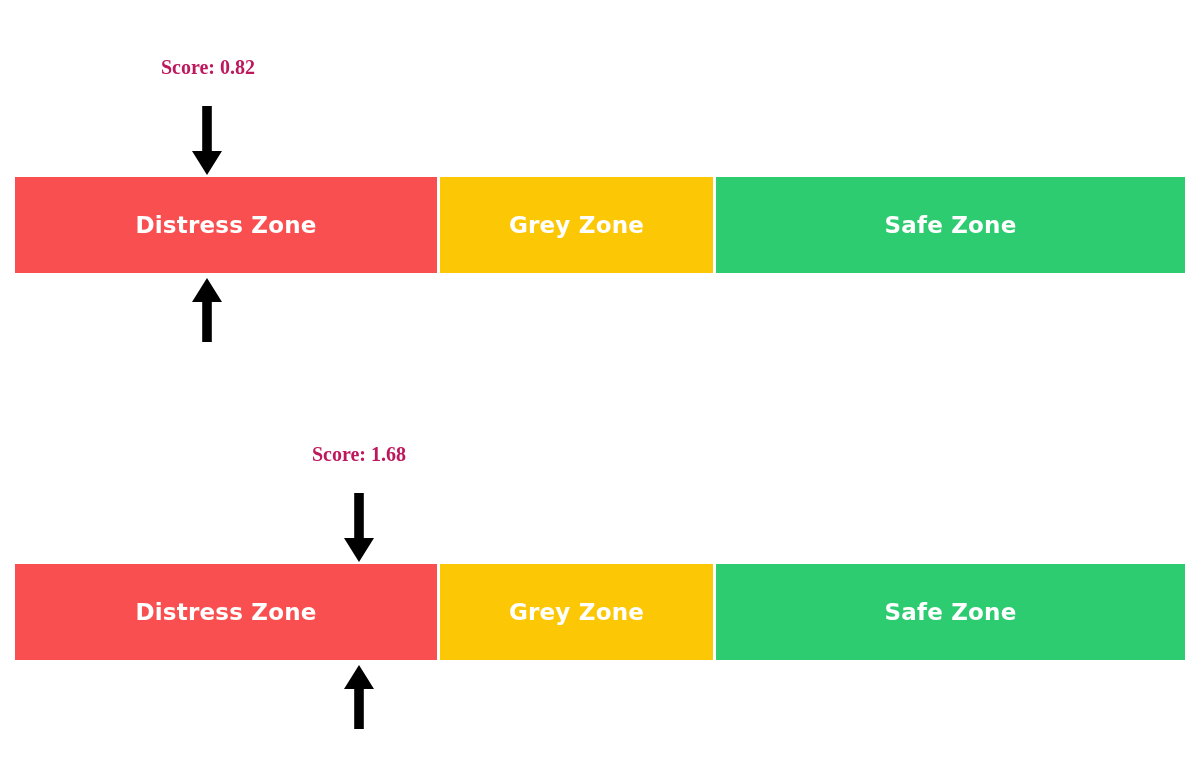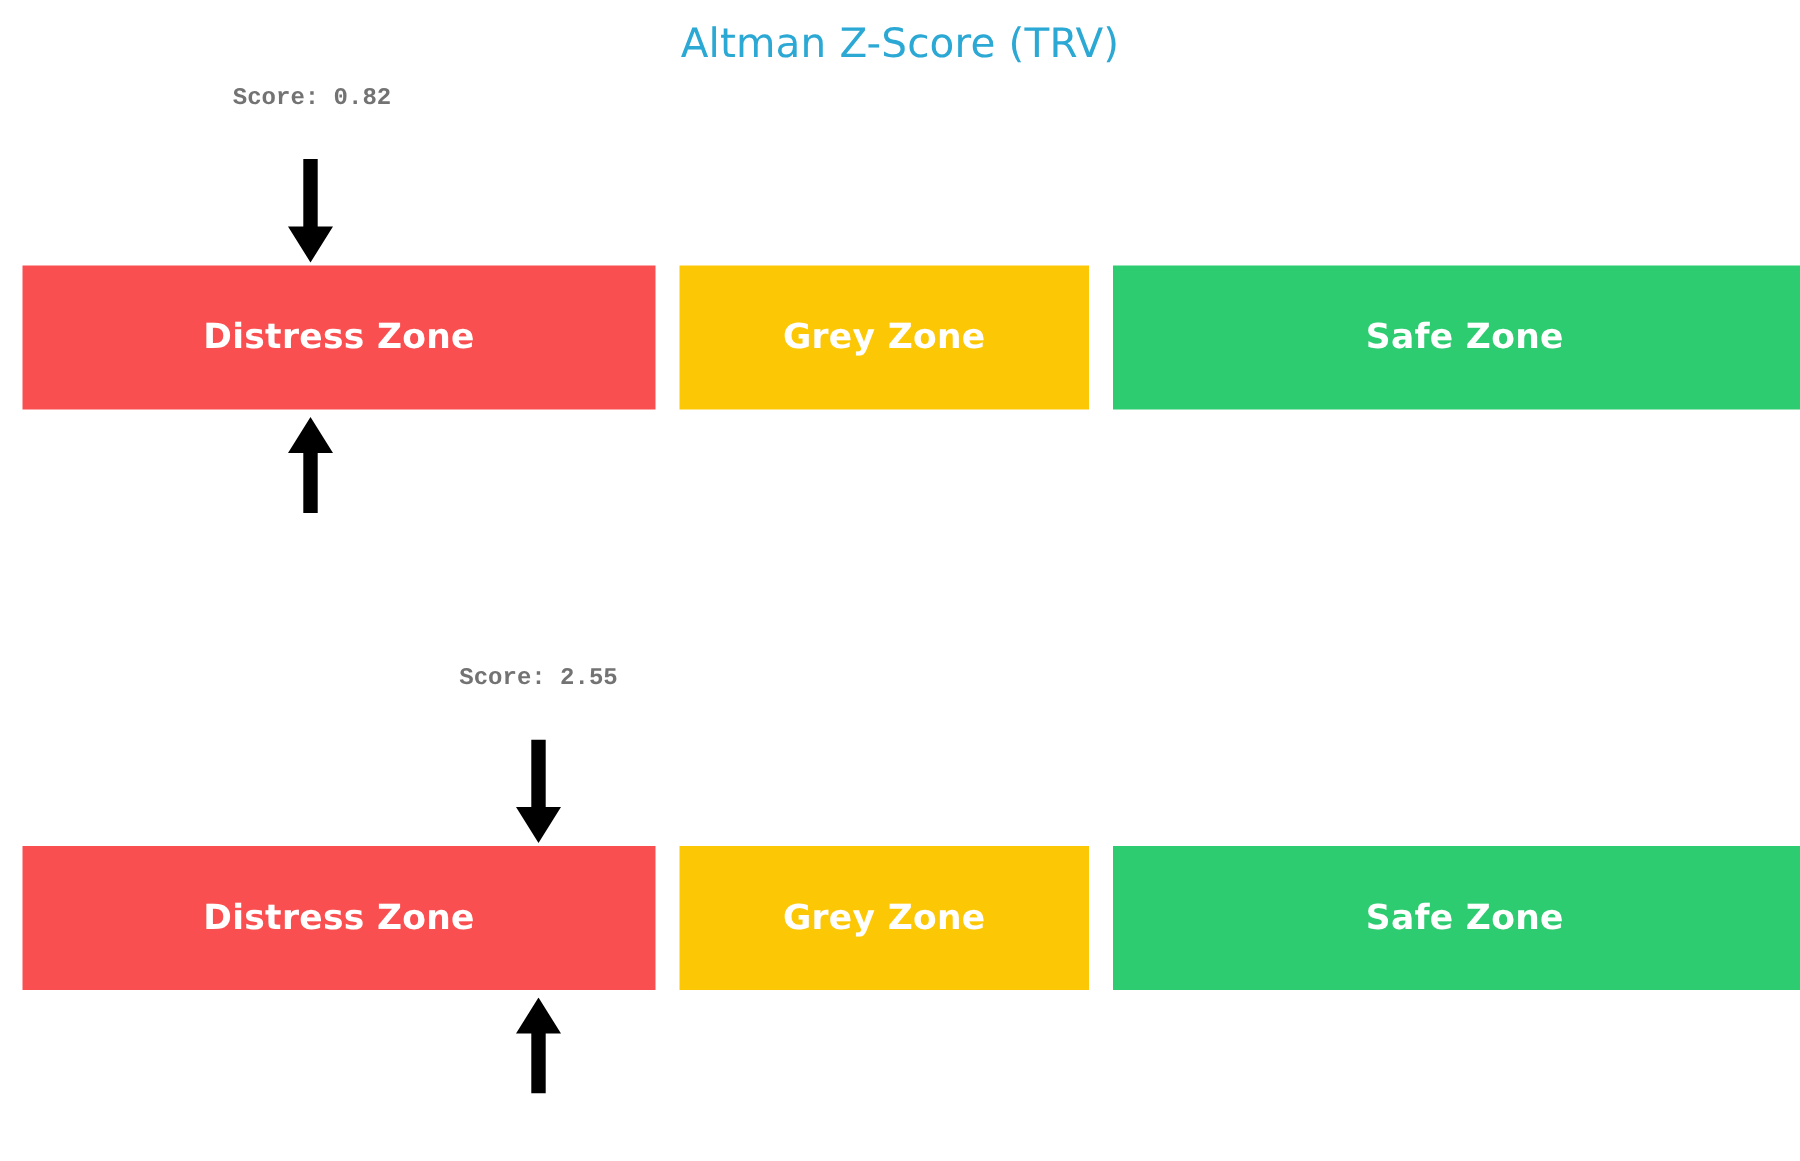--- a/index.html
+++ b/index.html
@@ -33,24 +33,24 @@
     font-size: 27px;
     font-weight: 400;
     letter-spacing: 0.1px;
     color: #2BA8D4;
     white-space: nowrap;
   }
 
   
   .score-label {
     position: absolute;
-    font-family: Liberation Mono, monospace;
-    font-size: 16px;
+    font-family: Liberation Serif, serif;
+    font-size: 20px;
     font-weight: bold;
-    color: #737373;
+    color: #be185d;
     white-space: nowrap;
     transform: translateX(-50%);
     text-align: center;
   }
 
   
   .arrow {
     position: absolute;
     transform: translateX(-50%);
   }
@@ -62,21 +62,21 @@
     display: flex;
     align-items: stretch;
   }
   .zone-seg {
     position: relative;
     display: flex;
     align-items: center;
     justify-content: center;
     box-sizing: border-box;
   }
-  .zone-seg + .zone-seg { margin-left: 16px; }
+  .zone-seg + .zone-seg { margin-left: 3px; }
   .zone-label {
     font-family: "DejaVu Sans", sans-serif;
     font-size: 23px;
     font-weight: bold;
     color: #ffffff;
     letter-spacing: 0.2px;
     white-space: nowrap;
     line-height: 1;
   }
 
@@ -94,21 +94,20 @@
   #figure-all .score-label { top: 56px; left: 359px; }
   #figure-all .arrow-down  { left: 359px; top: 106px; }
   #figure-all .zone-bar    { left: 15px; top: 177px; width: 1170px; height: 96px; }
   #figure-all .arrow-up    { left: 359px; top: 278px; }
 </style>
 </head>
 <body>
 
 <div class="gauge-figure" id="figure-trv">
 
-  <div class="chart-title">Altman Z-Score (TRV)</div>
 
   <div class="score-label">Score: 0.82</div>
 
   <div class="arrow arrow-down">
     <svg width="32" height="70" viewBox="0 0 32 70" aria-hidden="true">
       <path d="M11.2 0 H20.8 V45 H31 L16 69 L1 45 H11.2 Z" fill="#000000"></path>
     </svg>
   </div>
 
   <div class="zone-bar">
@@ -127,21 +126,21 @@
     <svg width="32" height="64" viewBox="0 0 32 64" aria-hidden="true">
       <path d="M16 0 L31 24 H20.8 V64 H11.2 V24 H1 Z" fill="#000000"></path>
     </svg>
   </div>
 
 </div>
 
 <div class="gauge-figure" id="figure-all">
 
 
-  <div class="score-label">Score: 2.55</div>
+  <div class="score-label">Score: 1.68</div>
 
   <div class="arrow arrow-down">
     <svg width="32" height="70" viewBox="0 0 32 70" aria-hidden="true">
       <path d="M11.2 0 H20.8 V45 H31 L16 69 L1 45 H11.2 Z" fill="#000000"></path>
     </svg>
   </div>
 
   <div class="zone-bar">
     <div class="zone-seg" style="flex:0 0 422px; background:#FA4F50;">
       <span class="zone-label">Distress Zone</span>

